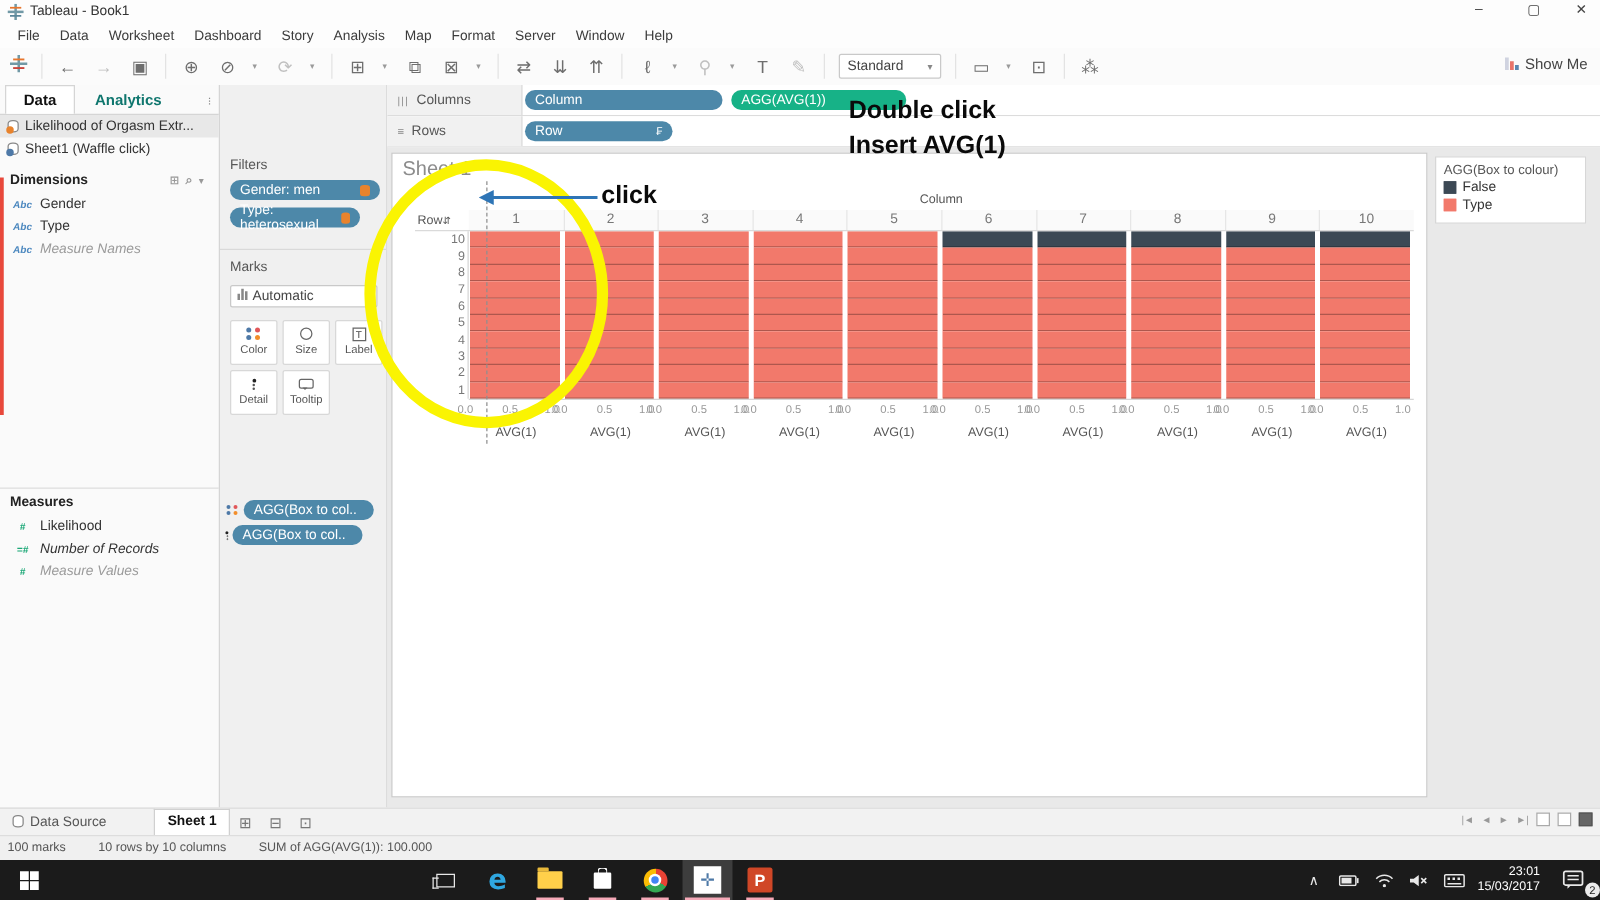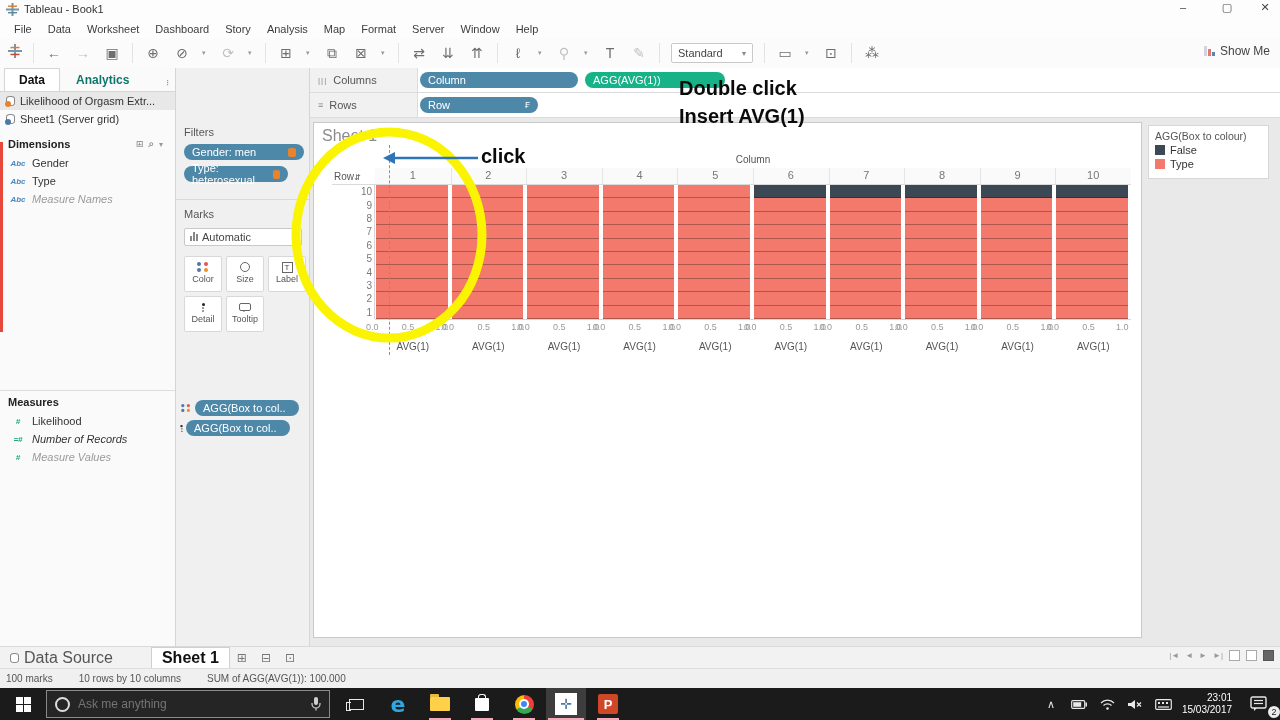--- a/index.html
+++ b/index.html
@@ -71,21 +71,21 @@
   
   #legend { left:1148px; top:125px; width:121px; height:54px; background:#fff; border:1px solid #d7d7d7; padding:4px 6px; }
   .lg-row { display:flex; align-items:center; gap:5px; font-size:11px; color:#333; margin-top:2px; }
   .lg-sw { width:10px; height:10px; border:1px solid #999; }
 
   
   .annot { position:absolute; z-index:60; color:#0a0a0a; font-size:20px; font-weight:700; }
 
   
   #tabbar { left:0; top:646px; width:1280px; height:22px; background:#f2f2f2; border-top:1px solid #dadada; display:flex; align-items:center; }
-  .sheet-tab { font-size:16px; color:#555; padding:3px 10px; display:flex; gap:5px; align-items:center; }
+  .sheet-tab { font-size:11px; color:#555; padding:3px 10px; display:flex; gap:5px; }
   .sheet-tab.active { background:#fff; color:#111; font-weight:bold; border:1px solid #d0d0d0; border-bottom:none; height:21px; }
   .tab-ic { font-size:12px; color:#777; padding:0 7px; }
   #tab-right { position:absolute; right:6px; top:650px; display:flex; gap:6px; align-items:center; }
   .pg { font-size:8px; color:#999; }
   .vw { width:11px; height:11px; border:1px solid #aaa; background:#fff; }
   #statusbar { left:0; top:668px; width:1280px; height:20px; background:#f0f0f0; border-top:1px solid #ddd;
                display:flex; align-items:center; gap:26px; padding-left:6px; font-size:10px; color:#555; }
 
   
   #taskbar { left:0; top:688px; width:1280px; height:32px; background:#1b1b1b; }
@@ -214,21 +214,21 @@
     <div class="ds-row sel">
       <span class="cyl">
         <i style="background:#e8832d"></i>
       </span>
       <span style="white-space: nowrap; overflow: hidden;">Likelihood of Orgasm Extr...</span>
     </div>
     <div class="ds-row">
       <span class="cyl">
         <i style="background:#4e79a7"></i>
       </span>
-      <span style="white-space: nowrap; overflow: hidden;">Sheet1 (Server grid)</span>
+      <span style="white-space: nowrap; overflow: hidden;">Sheet1 (Waffle click)</span>
     </div>
     <div class="hdr" style="display: flex; align-items: center; margin-top: 6px;">
       <span>Dimensions</span>
       <span style="margin-left: auto; color: rgb(153, 153, 153); font-size: 9px;">⊞</span>
       <span style="color: rgb(153, 153, 153); font-size: 10px; padding: 0px 5px;">⌕</span>
       <span style="color: rgb(153, 153, 153); font-size: 8px; padding-right: 4px;">▾</span>
     </div>
     <div class="field-row">
       <span class="field-icn" style="color: rgb(76, 136, 191); font-style: italic; font-weight: bold;">Abc</span>
       <span>Gender</span>
@@ -603,29 +603,20 @@
 
 <div id="taskbar" class="abs">
   <div id="start">
     <span class="winlogo">
         <i></i>
         <i></i>
         <i></i>
         <i></i>
       </span>
   </div>
-  <div id="searchbox">
-    <span class="cortana"></span>
-    <input placeholder="Ask me anything" style="">
-    <svg width="10" height="14" viewBox="0 0 10 14">
-      <rect x="3" y="0" width="4" height="8" rx="2" fill="#cfcfcf"></rect>
-      <path d="M1 6v1a4 4 0 0 0 8 0V6" fill="none" stroke="#cfcfcf" stroke-width="1.2"></path>
-      <line x1="5" y1="11" x2="5" y2="13.5" stroke="#cfcfcf" stroke-width="1.2"></line>
-    </svg>
-  </div>
   <div id="apps">
       <div class="tb-app" style="left: 336px;">
         <span class="tv-ic"></span>
       </div>
       <div class="tb-app" style="left: 378px;">
         <span class="edge-e">e</span>
       </div>
       <div class="tb-app" style="left: 420px;">
         <span class="folder"></span>
       </div>

